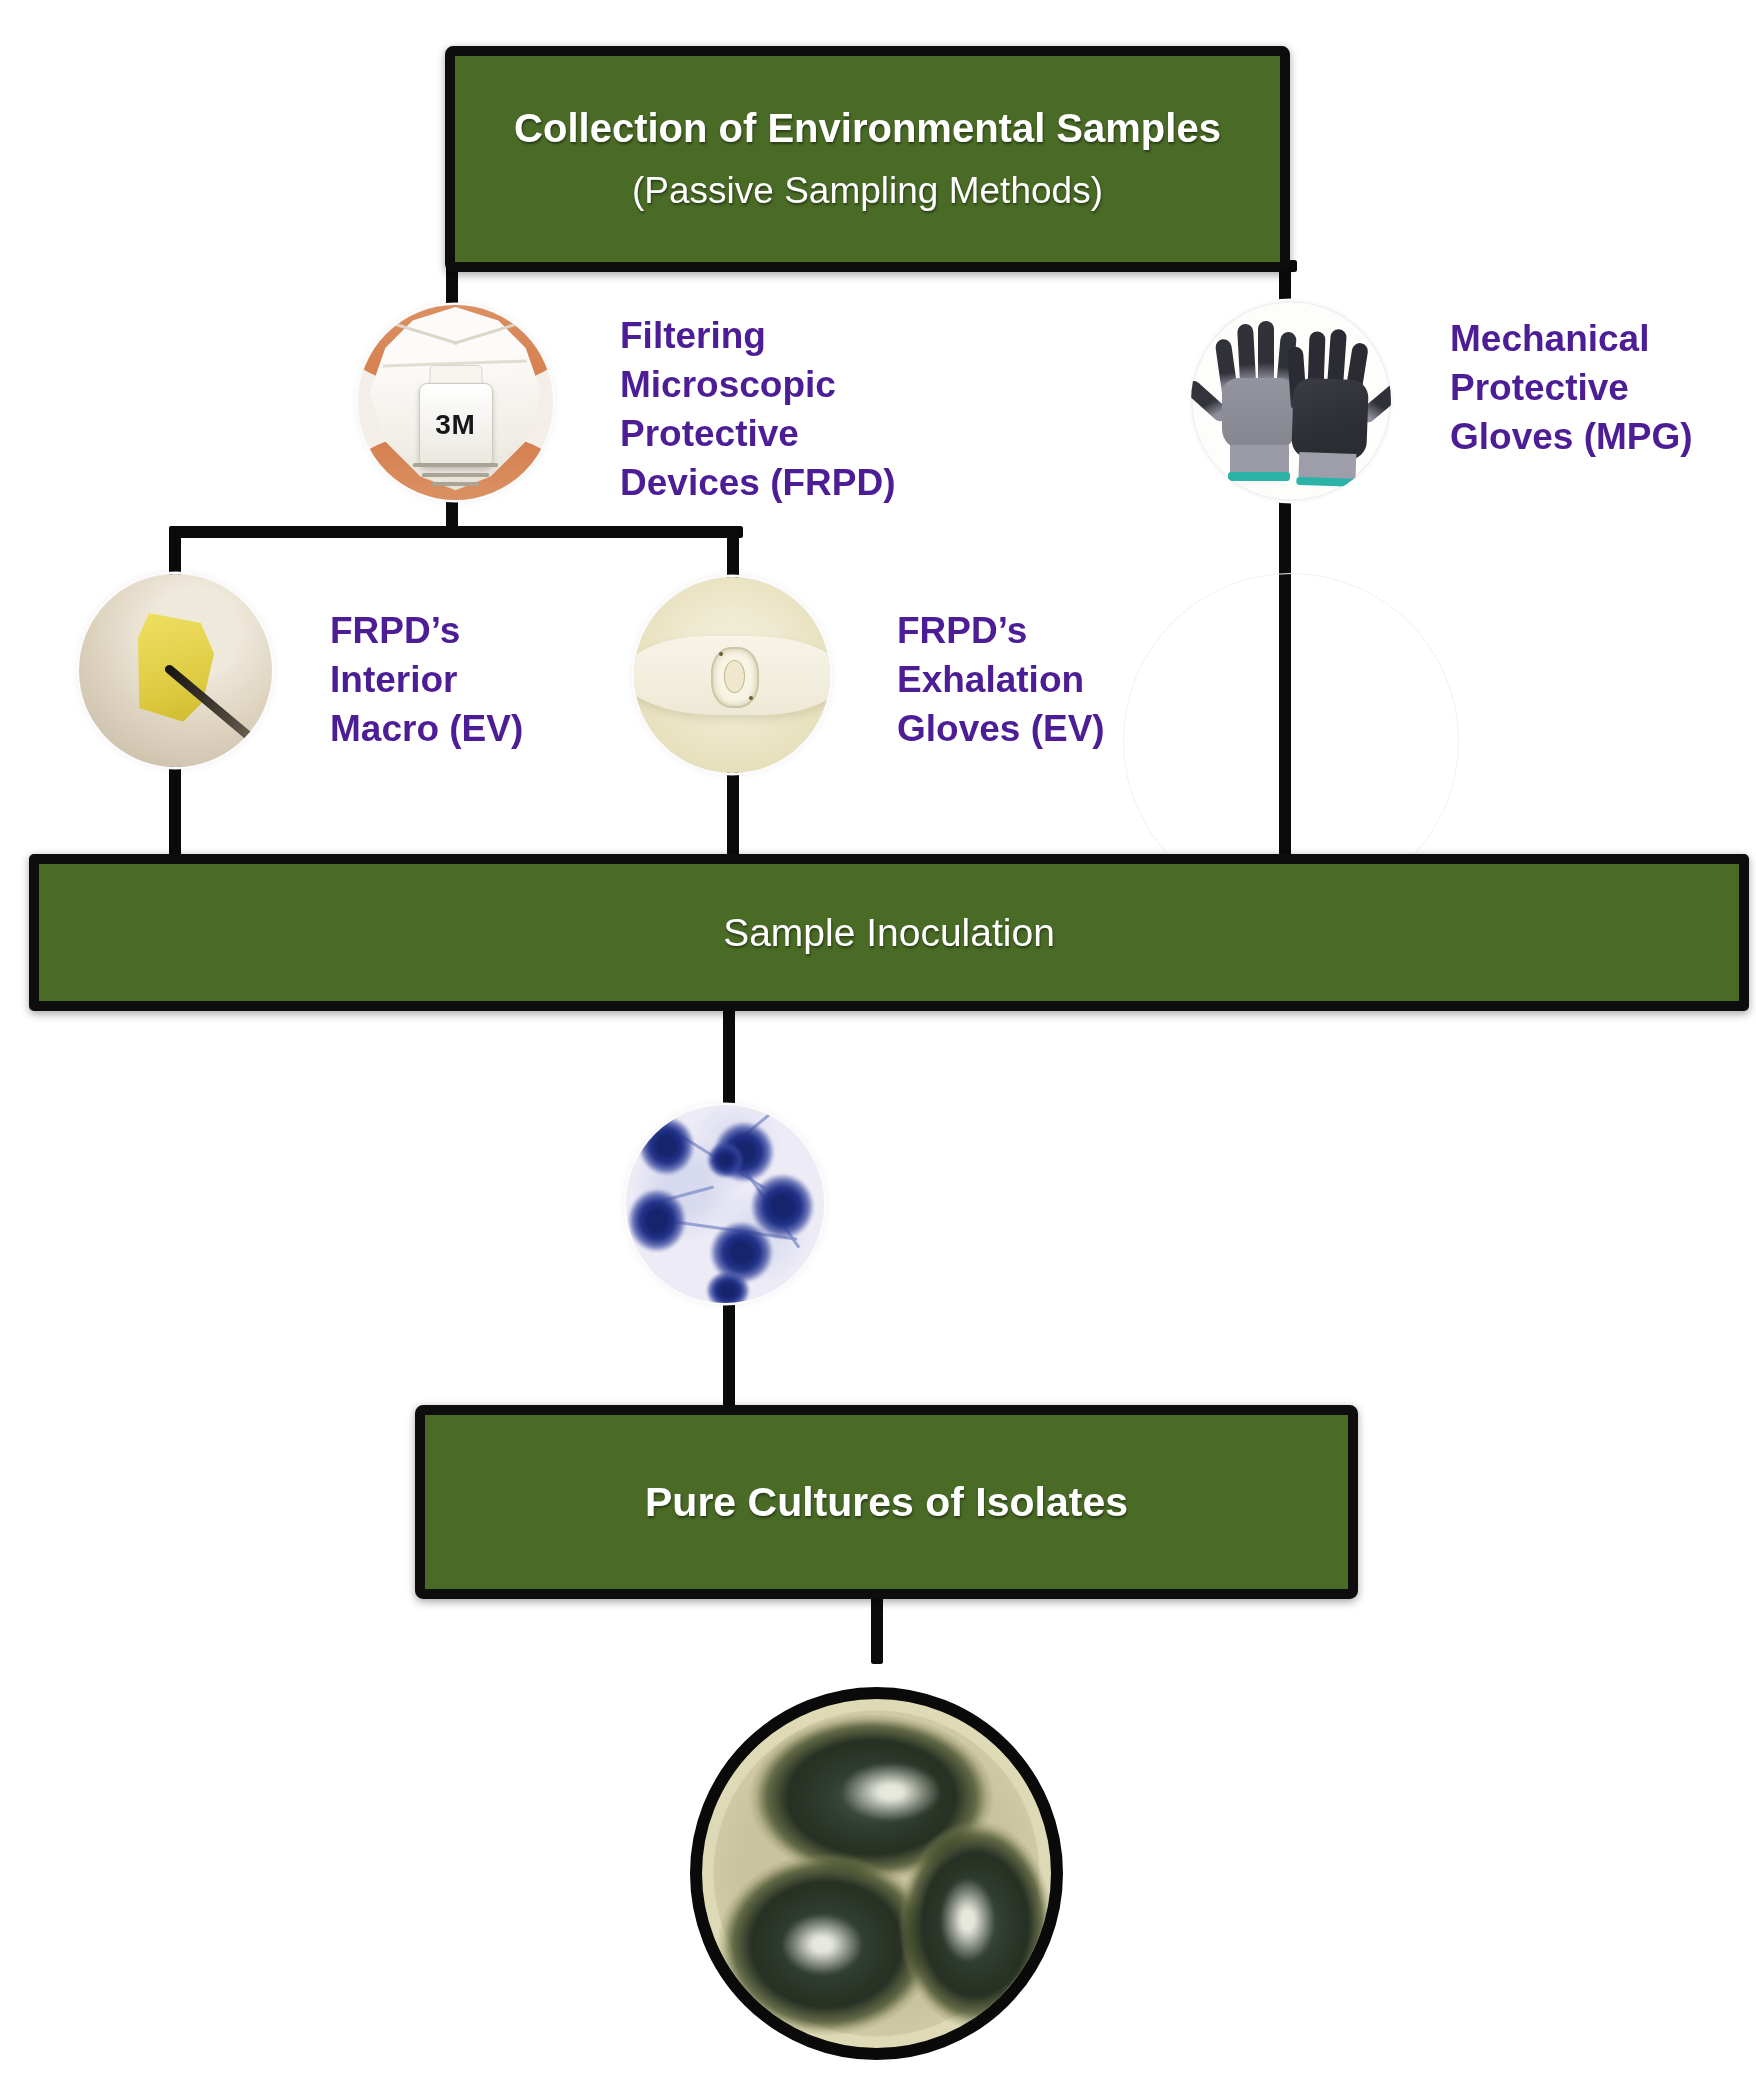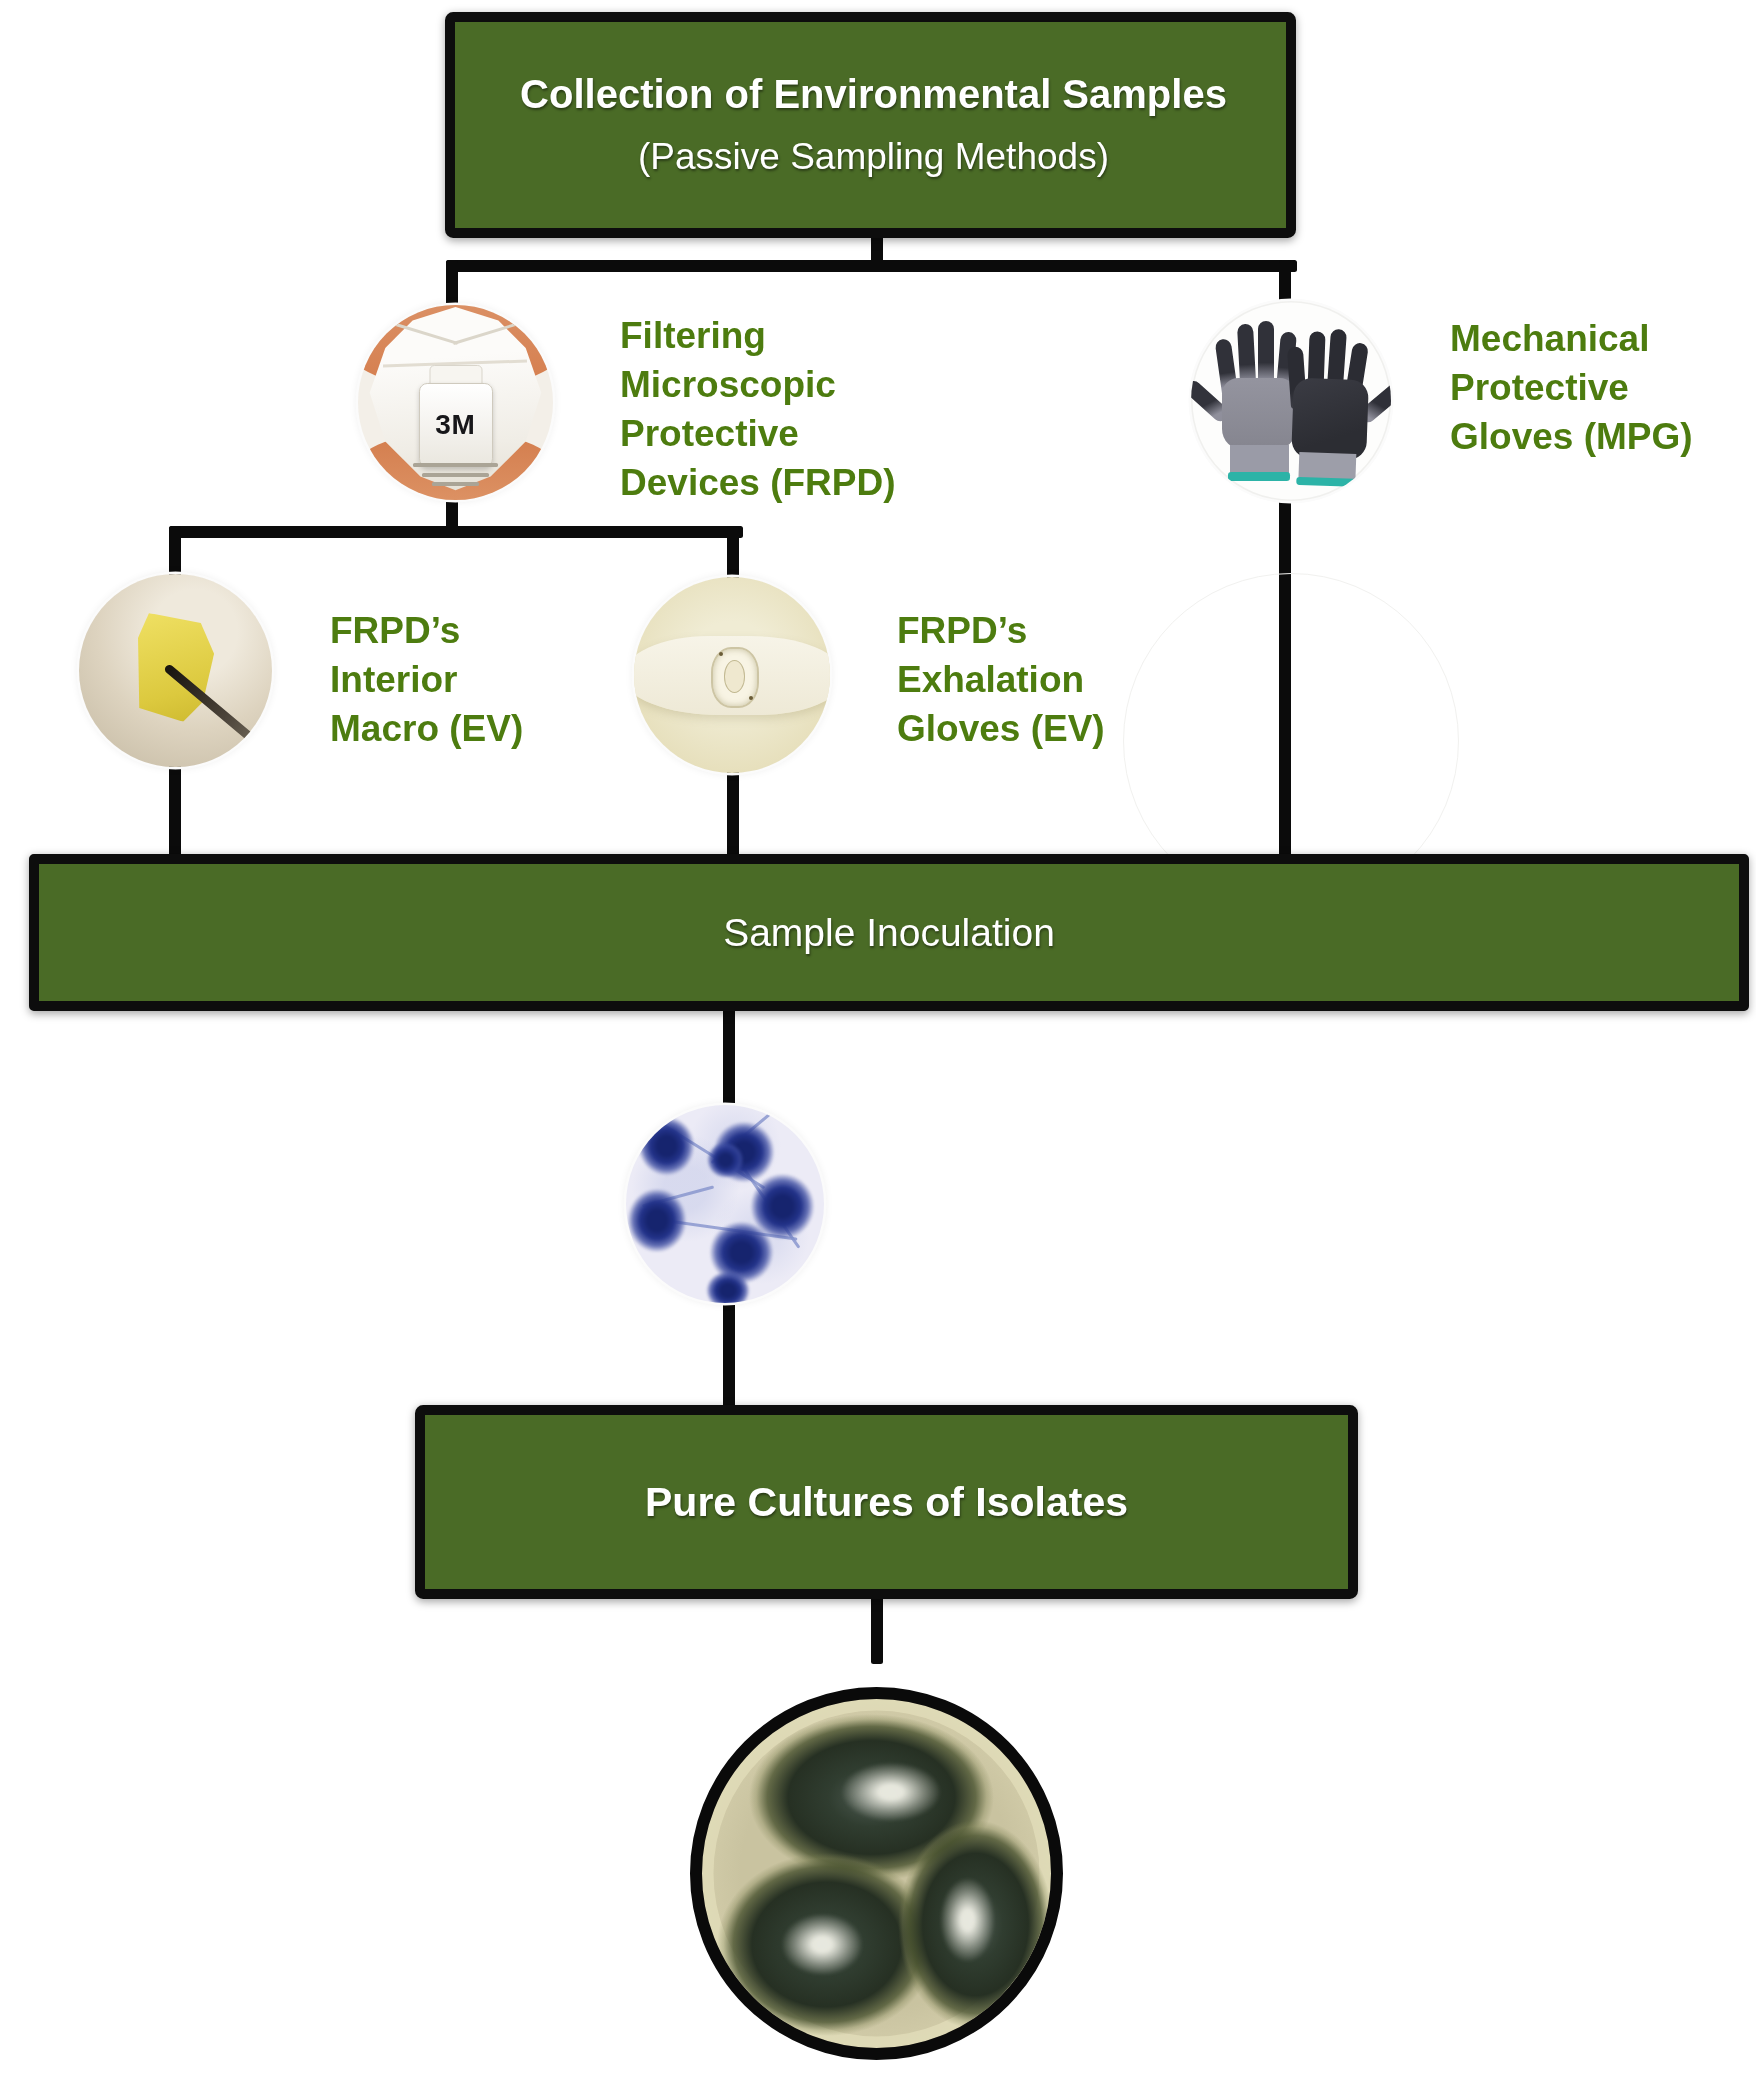--- a/index.html
+++ b/index.html
@@ -23,31 +23,31 @@
   .ln-micro-down {left:723px; top:1300px;width:11.5px;height:107px;}
   .ln-pure-down  {left:871px;top:1579px;width:11.5px;height:85px;}
   .ghost-circle  {position:absolute;left:1123px;top:573px;width:334px;height:334px;
                   border:1.6px solid #f1f1ef;border-radius:50%;}
 
   
   .gbox{position:absolute;background:#4a6b26;border:10.6px solid #0d0d0d;border-radius:8.2px;
         box-shadow:0 2.5px 8.2px rgba(0,0,0,.35);display:flex;flex-direction:column;
         align-items:center;justify-content:center;color:#ffffff;text-align:center;}
   .gbox .sh{text-shadow:0.8px 1.6px 2.5px rgba(0,0,0,.45);}
-  .title-box{left:445px;top:12px;width:825px;height:206px;gap:19.6px;padding-left:6px;}
+  .title-box{left:445px;top:46px;width:825px;height:206px;gap:19.6px;}
   .title-l1{font-size:40px;font-weight:bold;}
   .title-l2{font-size:37px;font-weight:normal;}
   .inoc-bar{left:29px;top:854px;width:1700px;height:137px;gap:8.2px;border-radius:4.9px;}
   .inoc-l1{font-size:39px;font-weight:normal;}
   .inoc-l2{font-size:43px;font-weight:bold;}
   .pure-box{left:415px;top:1405px;width:923px;height:174px;}
   .pure-l1{font-size:41px;font-weight:bold;}
 
   
-  .blabel{position:absolute;font-weight:bold;font-size:37px;line-height:49px;color:#4d7c0f;}
+  .blabel{position:absolute;font-weight:bold;font-size:37px;line-height:49px;color:#4c1d95;}
   .lab-frpd {left:620px; top:311px;}
   .lab-mpg  {left:1450px;top:314px;}
   .lab-int  {left:330px; top:606px;}
   .lab-exh  {left:897px;top:606px;}
   .lab-micro{left:898px;top:1141px;}
 
   
   .photo{position:absolute;border-radius:50%;overflow:hidden;box-shadow:0 0 0 2.5px #fbfbfb,0 0 9.8px rgba(0,0,0,.10);}
   .photo *{position:absolute;}
 

